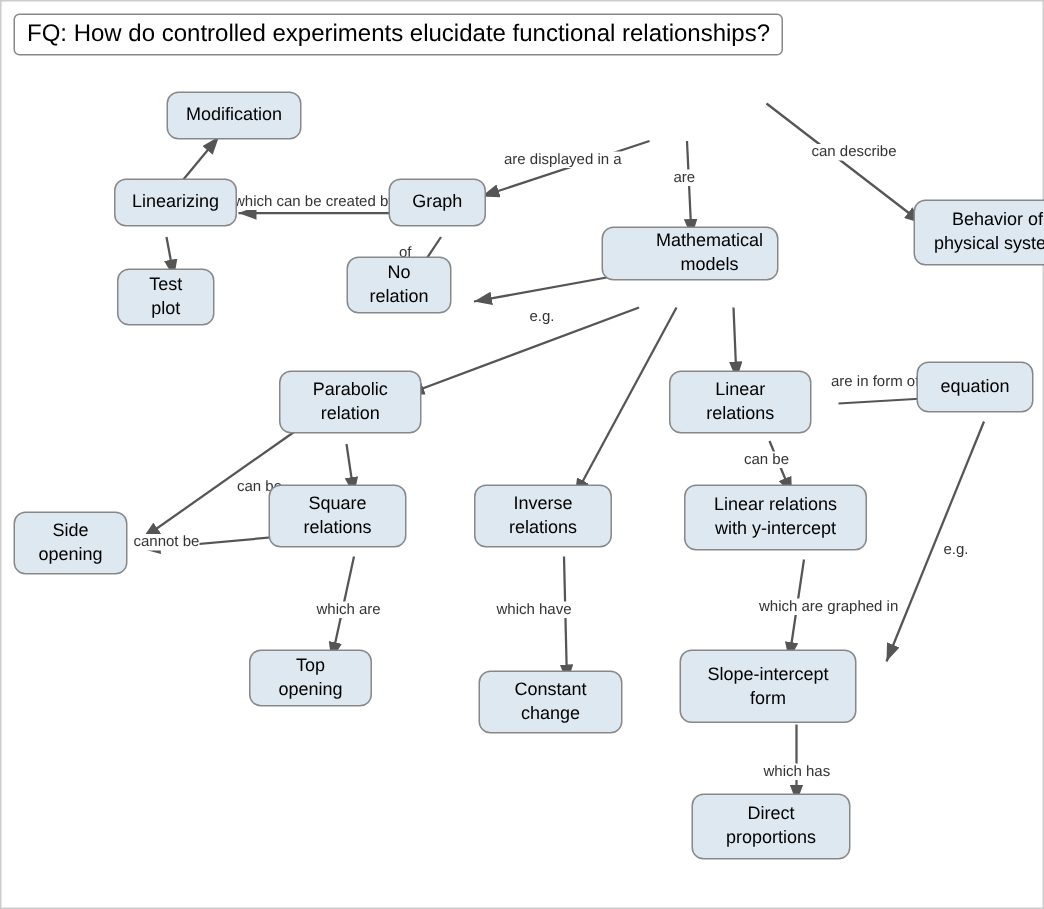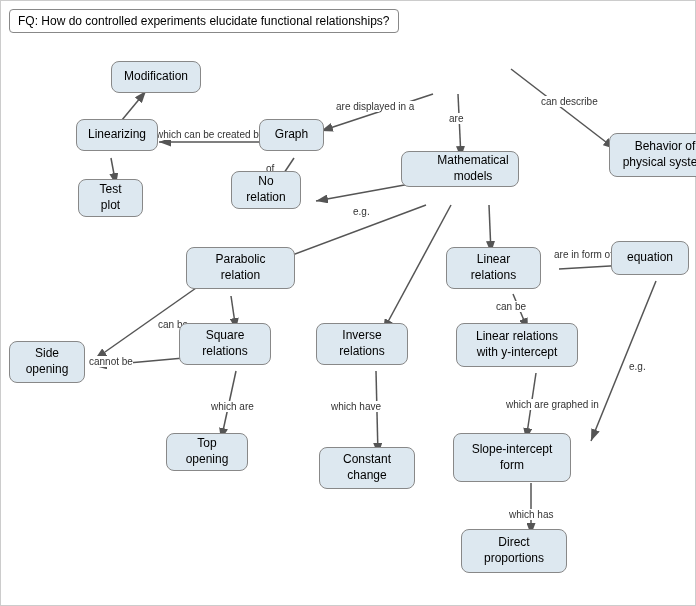--- a/index.html
+++ b/index.html
@@ -38,21 +38,21 @@
       text-align: center;
       background: white;
     }
     .fq-box {
       position: absolute;
       top: 8px;
       left: 8px;
       border: 1.5px solid #888;
       border-radius: 4px;
       padding: 4px 8px;
-      font-size: 12px;
+      font-size: 16px;
       background: white;
     }
     svg.arrows {
       position: absolute;
       top: 0;
       left: 0;
       width: 696px;
       height: 606px;
       pointer-events: none;
     }
@@ -134,21 +134,21 @@
   <div class="label" style="left:628px; top:360px;">e.g.</div>
   <div class="label" style="left:508px; top:508px;">which has</div>
 
   <div class="node" style="left:110px; top:60px; width:90px; height:32px;">Modification</div>
   <div class="node" style="left:75px; top:118px; width:82px; height:32px;">Linearizing</div>
   <div class="node" style="left:258px; top:118px; width:65px; height:32px;">Graph</div>
   <div class="node" style="left:77px; top:178px; width:65px; height:38px;">Test<br>plot</div>
   <div class="node" style="left:230px; top:170px; width:70px; height:38px;">No<br>relation</div>
   <div class="node" style="left:400px; top:150px; width:118px; height:36px;padding-left:32px;">Mathematical<br>models</div>
   <div class="node" style="left:608px; top:132px; width:112px; height:44px;">Behavior of<br>physical system</div>
-  <div class="node" style="left:185px; top:246px; width:109px; height:42px;">Parabolic<br>relation</div>
+  <div class="node" style="left:185px; top:246px; width:95px; height:42px;">Parabolic<br>relation</div>
   <div class="node" style="left:445px; top:246px; width:95px; height:42px;">Linear<br>relations</div>
   <div class="node" style="left:610px; top:240px; width:78px; height:34px;">equation</div>
   <div class="node" style="left:8px; top:340px; width:76px; height:42px;">Side<br>opening</div>
   <div class="node" style="left:178px; top:322px; width:92px; height:42px;">Square<br>relations</div>
   <div class="node" style="left:315px; top:322px; width:92px; height:42px;">Inverse<br>relations</div>
   <div class="node" style="left:455px; top:322px; width:122px; height:44px;">Linear relations<br>with y-intercept</div>
   <div class="node" style="left:165px; top:432px; width:82px; height:38px;">Top<br>opening</div>
   <div class="node" style="left:318px; top:446px; width:96px; height:42px;">Constant<br>change</div>
   <div class="node" style="left:452px; top:432px; width:118px; height:49px;">Slope-intercept<br>form</div>
   <div class="node" style="left:460px; top:528px; width:106px; height:44px;">Direct<br>proportions</div>

